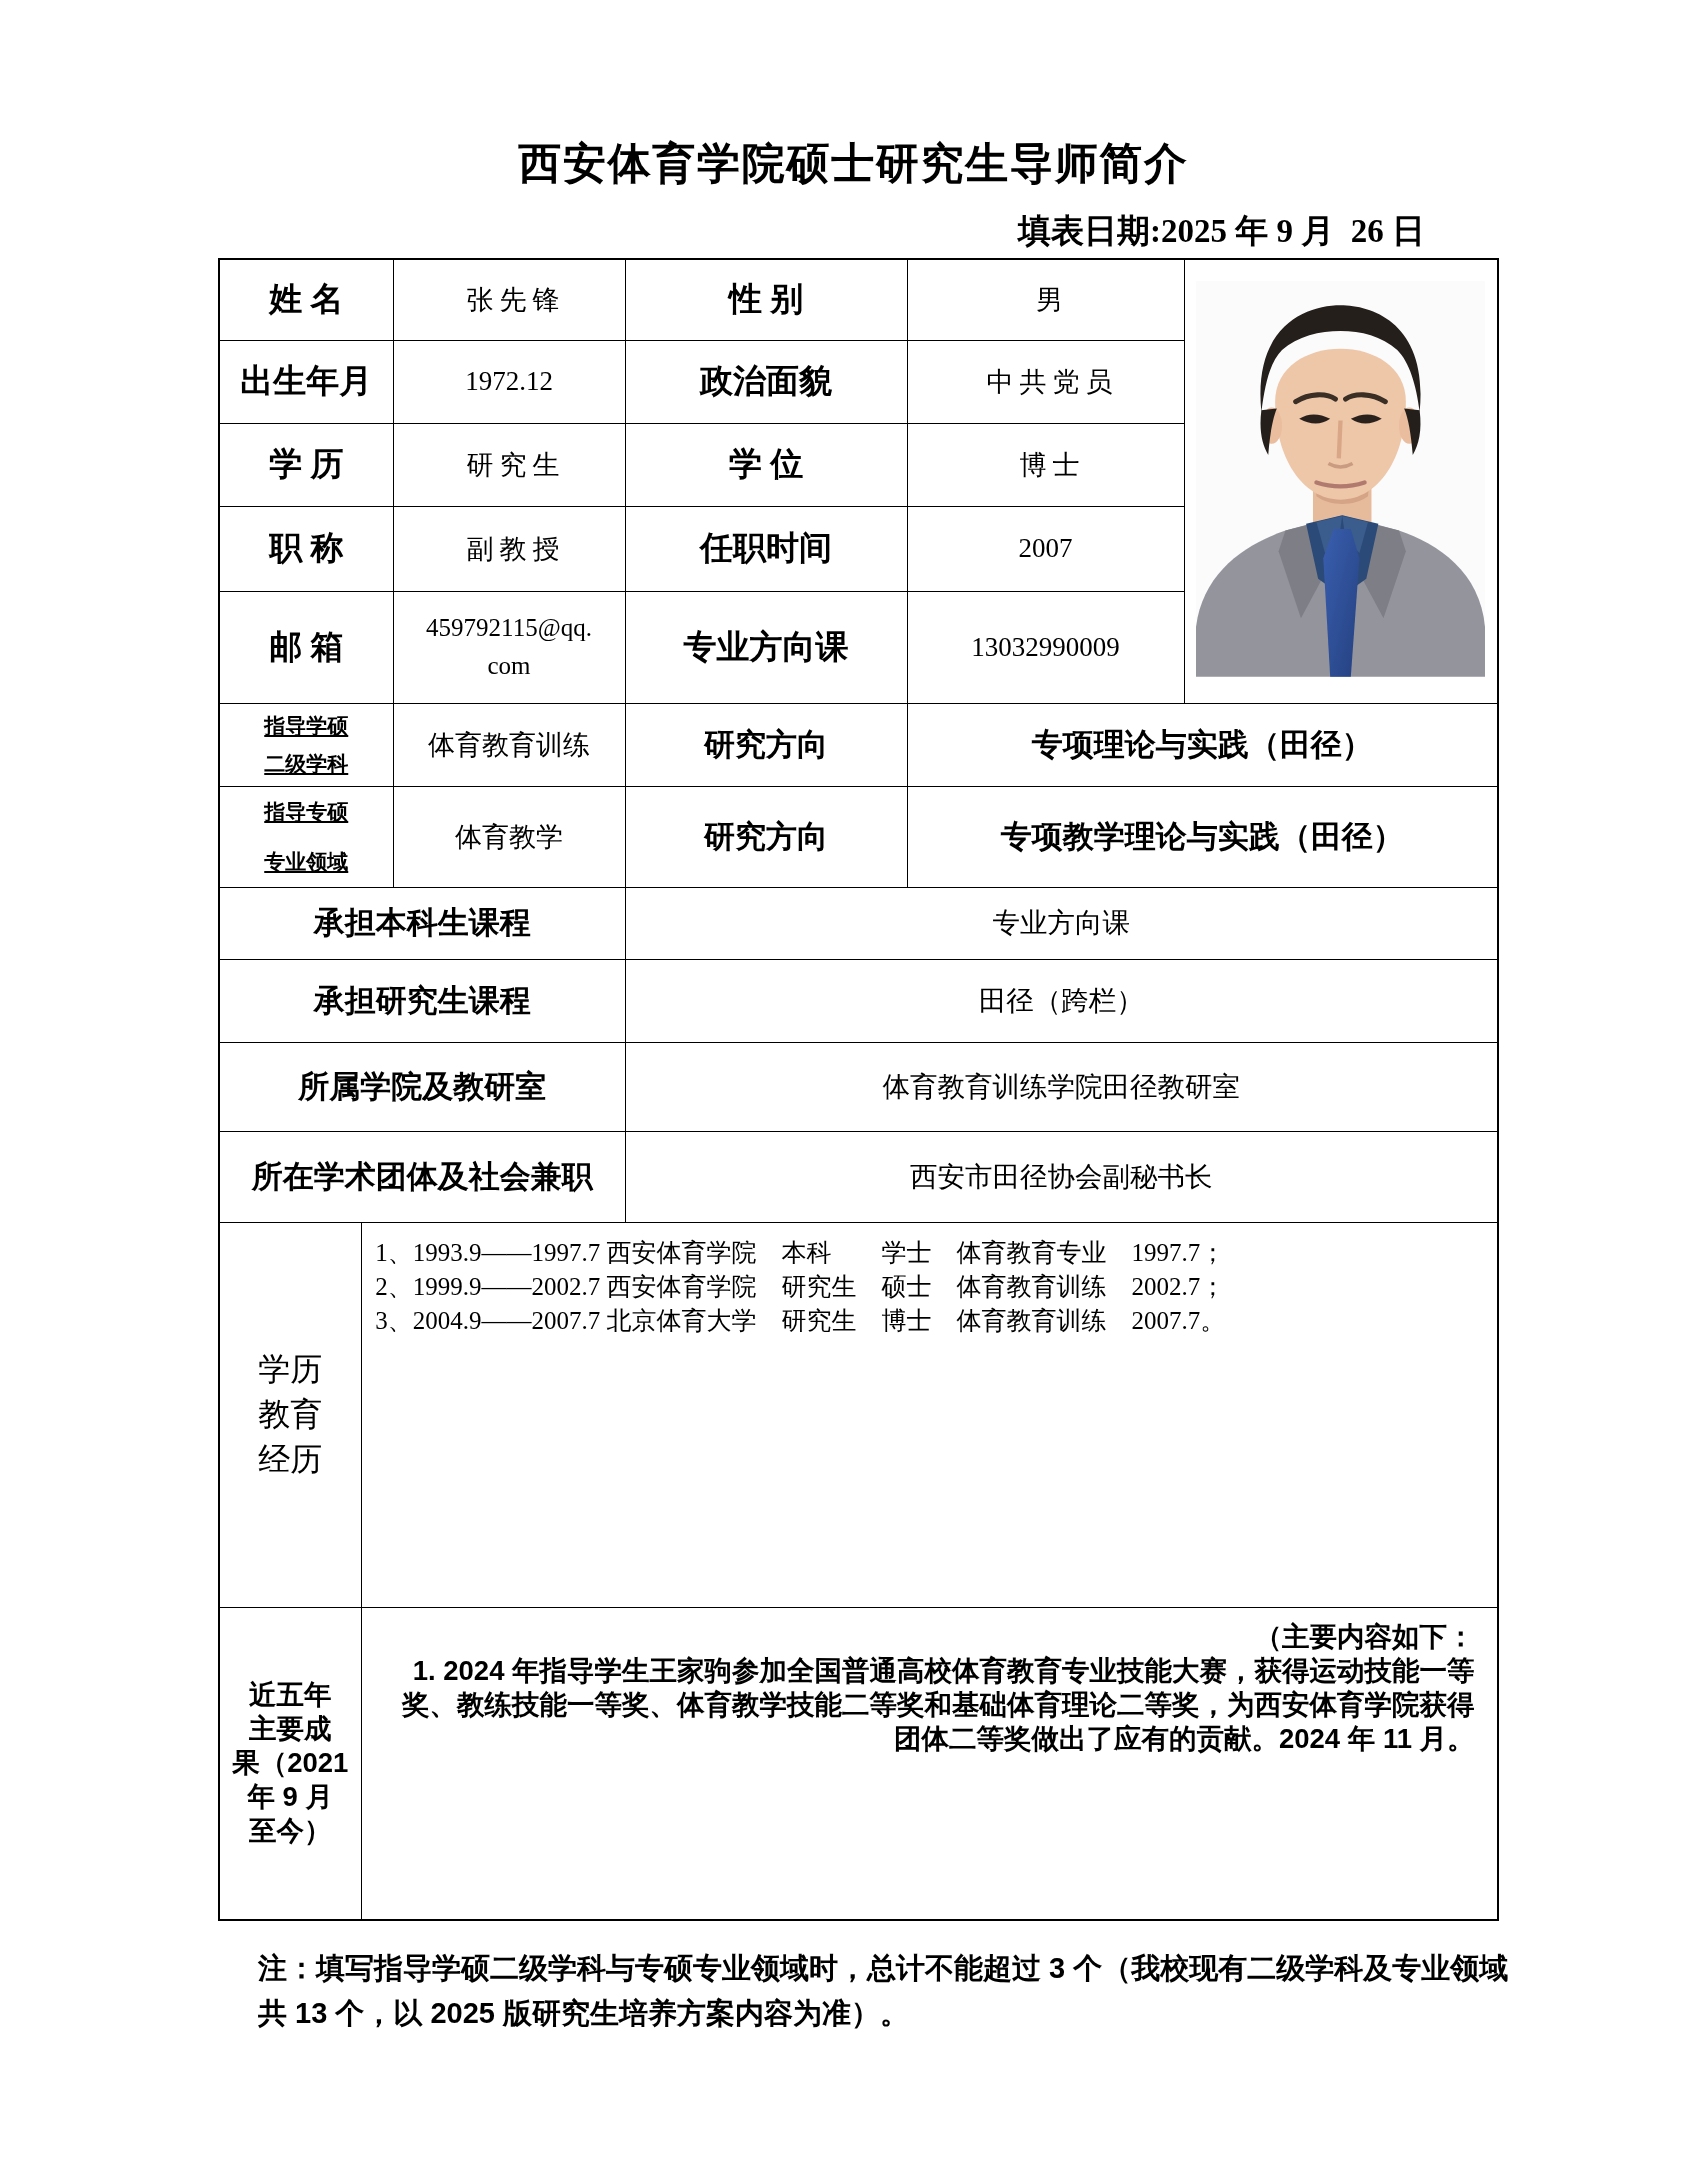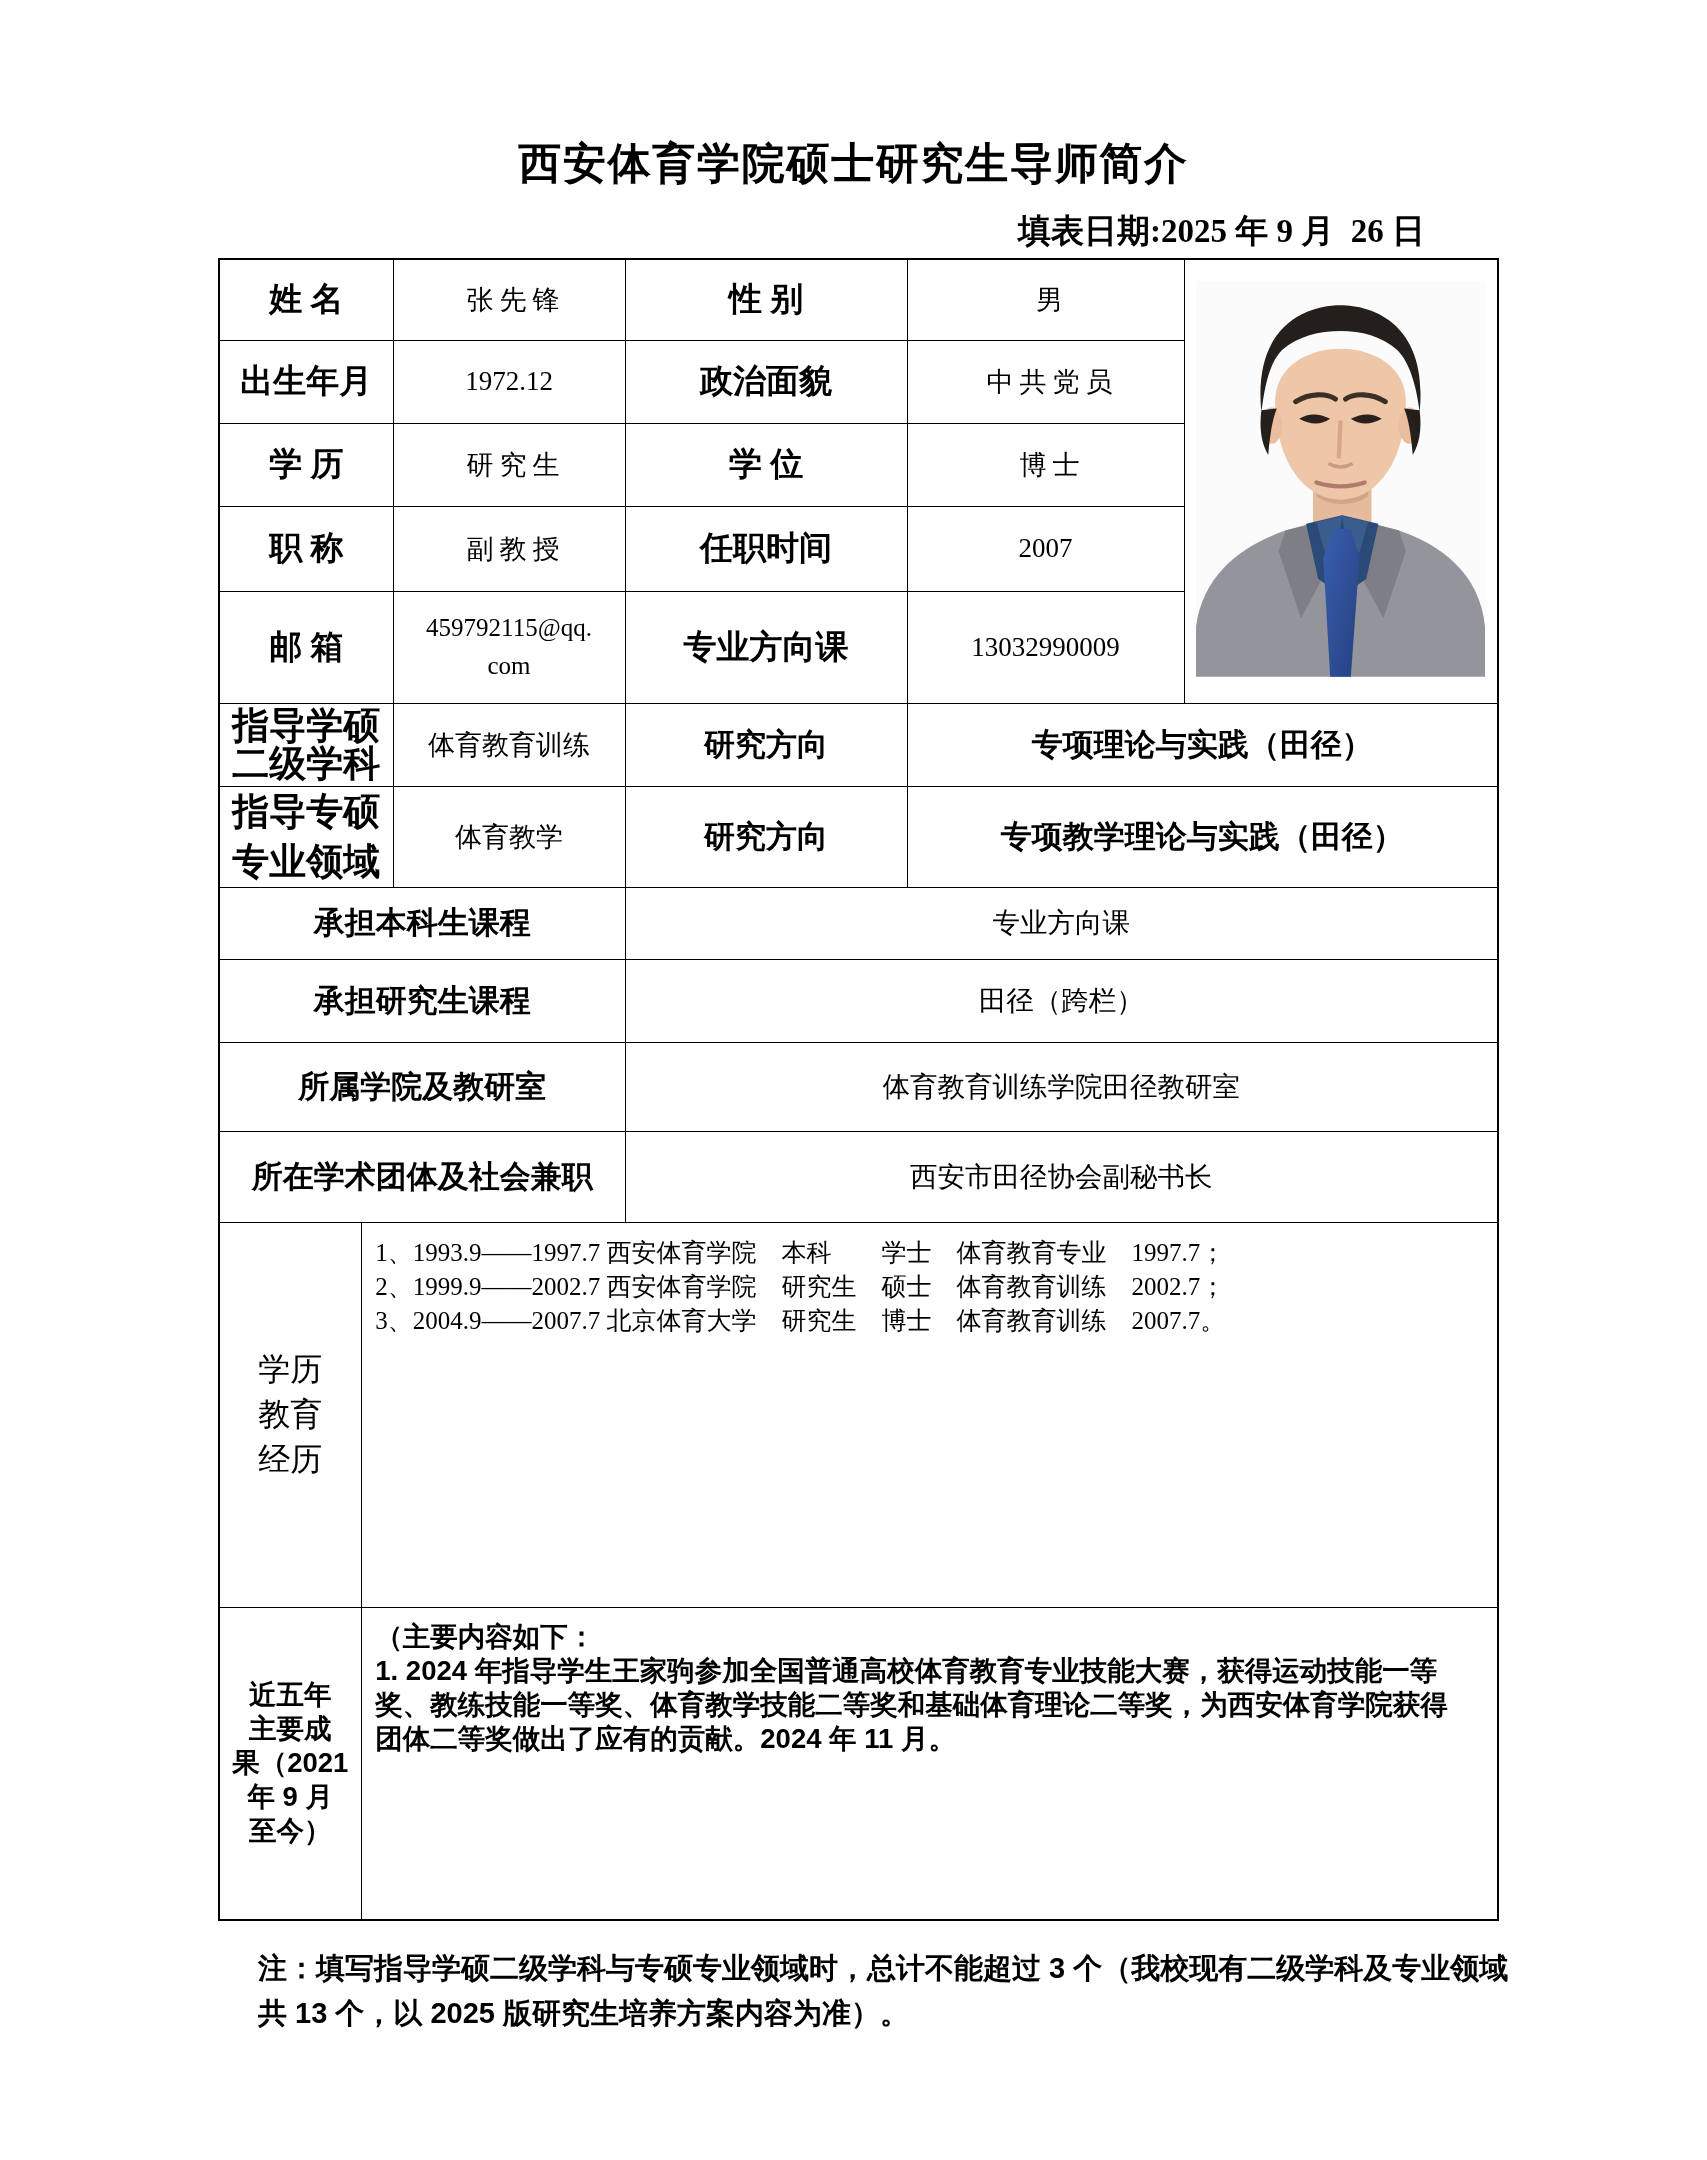--- a/index.html
+++ b/index.html
@@ -26,21 +26,21 @@
     width:1279px;
     border-collapse:collapse;table-layout:fixed;
     border:2.6px solid #000;
   }
   td{
     border:1.7px solid #000;
     text-align:center;vertical-align:middle;
     padding:0;overflow:hidden;
   }
   .lab{  font-family:"Liberation Serif","DejaVu Serif",serif;font-weight:700;font-size:33px; }
-  .lab2{ font-family:"Liberation Serif","DejaVu Serif",serif;font-weight:700;font-size:37px;white-space:pre-line;line-height:38px; }
+  .lab2{ font-family:"Liberation Serif","DejaVu Serif",serif;font-weight:700;font-size:21px;white-space:pre-line;line-height:38px;text-decoration:underline; }
   .lab2.loose{ line-height:50px; }
   .clab{ font-family:"Liberation Serif","DejaVu Serif",serif;font-weight:700;font-size:31px;margin-left:12px; }
   .val{  font-size:27px; }
   .sp{   letter-spacing:6px;padding-left:14px; }
   .email{ font-size:25px;line-height:38px;white-space:pre-line; }
   .dirval{ font-family:"Liberation Serif","DejaVu Serif",serif;font-weight:700;font-size:31px; }
   .cval{ font-size:27.5px; }
   .histlab{
     font-family:"Liberation Sans","DejaVu Sans",sans-serif;
     font-weight:400;font-size:32px;line-height:45px;white-space:pre-line;
@@ -50,21 +50,21 @@
     text-align:left;vertical-align:top;
     padding:13.8px 17px 0 13.8px;
   }
   .achlab{
     font-family:"Liberation Sans","DejaVu Sans",sans-serif;
     font-weight:600;font-size:27.5px;line-height:34px;white-space:pre-line;
   }
   .achcontent{
     font-family:"Liberation Sans","DejaVu Sans",sans-serif;
     font-weight:600;font-size:27.5px;line-height:34px;white-space:pre-wrap;
-    text-align:left;vertical-align:top;
+    text-align:right;vertical-align:top;
     padding:12px 22.4px 0 13.8px;
   }
   .photo-cell{ vertical-align:middle;text-align:center; }
   .footnote{
     position:absolute;left:258px;top:1946px;width:1256px;
     font-family:"Liberation Sans","DejaVu Sans",sans-serif;
     font-weight:600;font-size:29px;line-height:45px;
     text-align:left;
   }
 </style>

